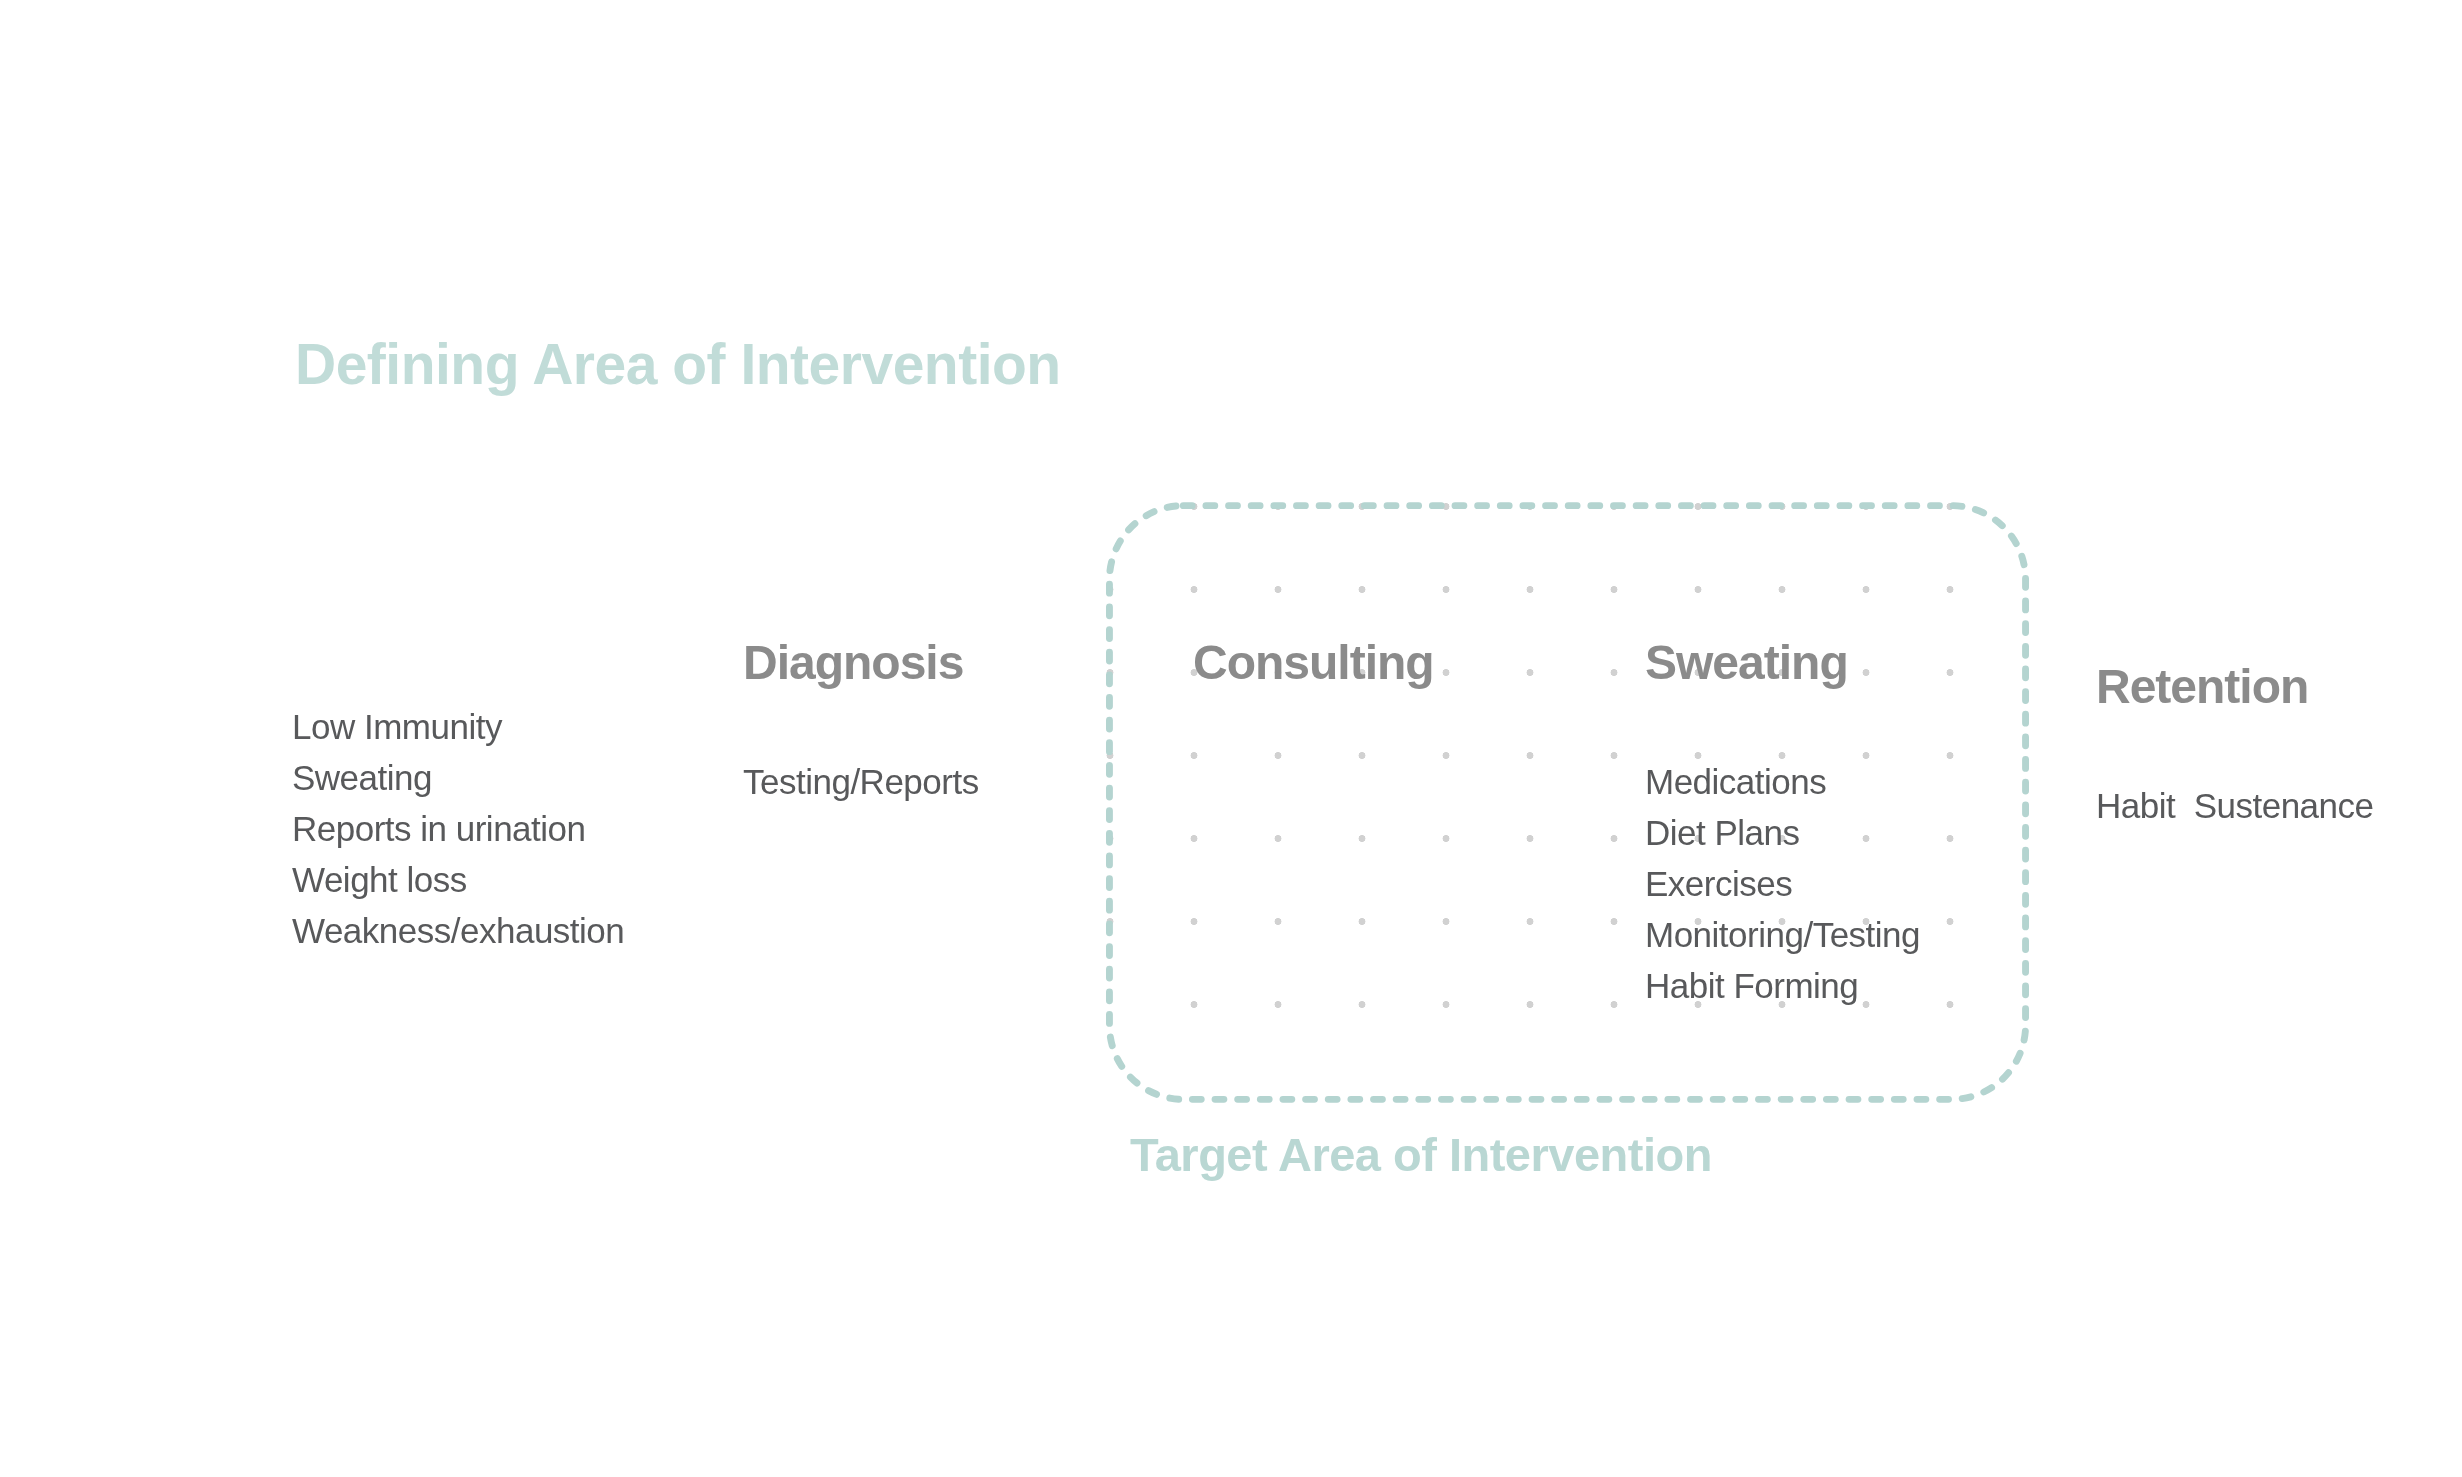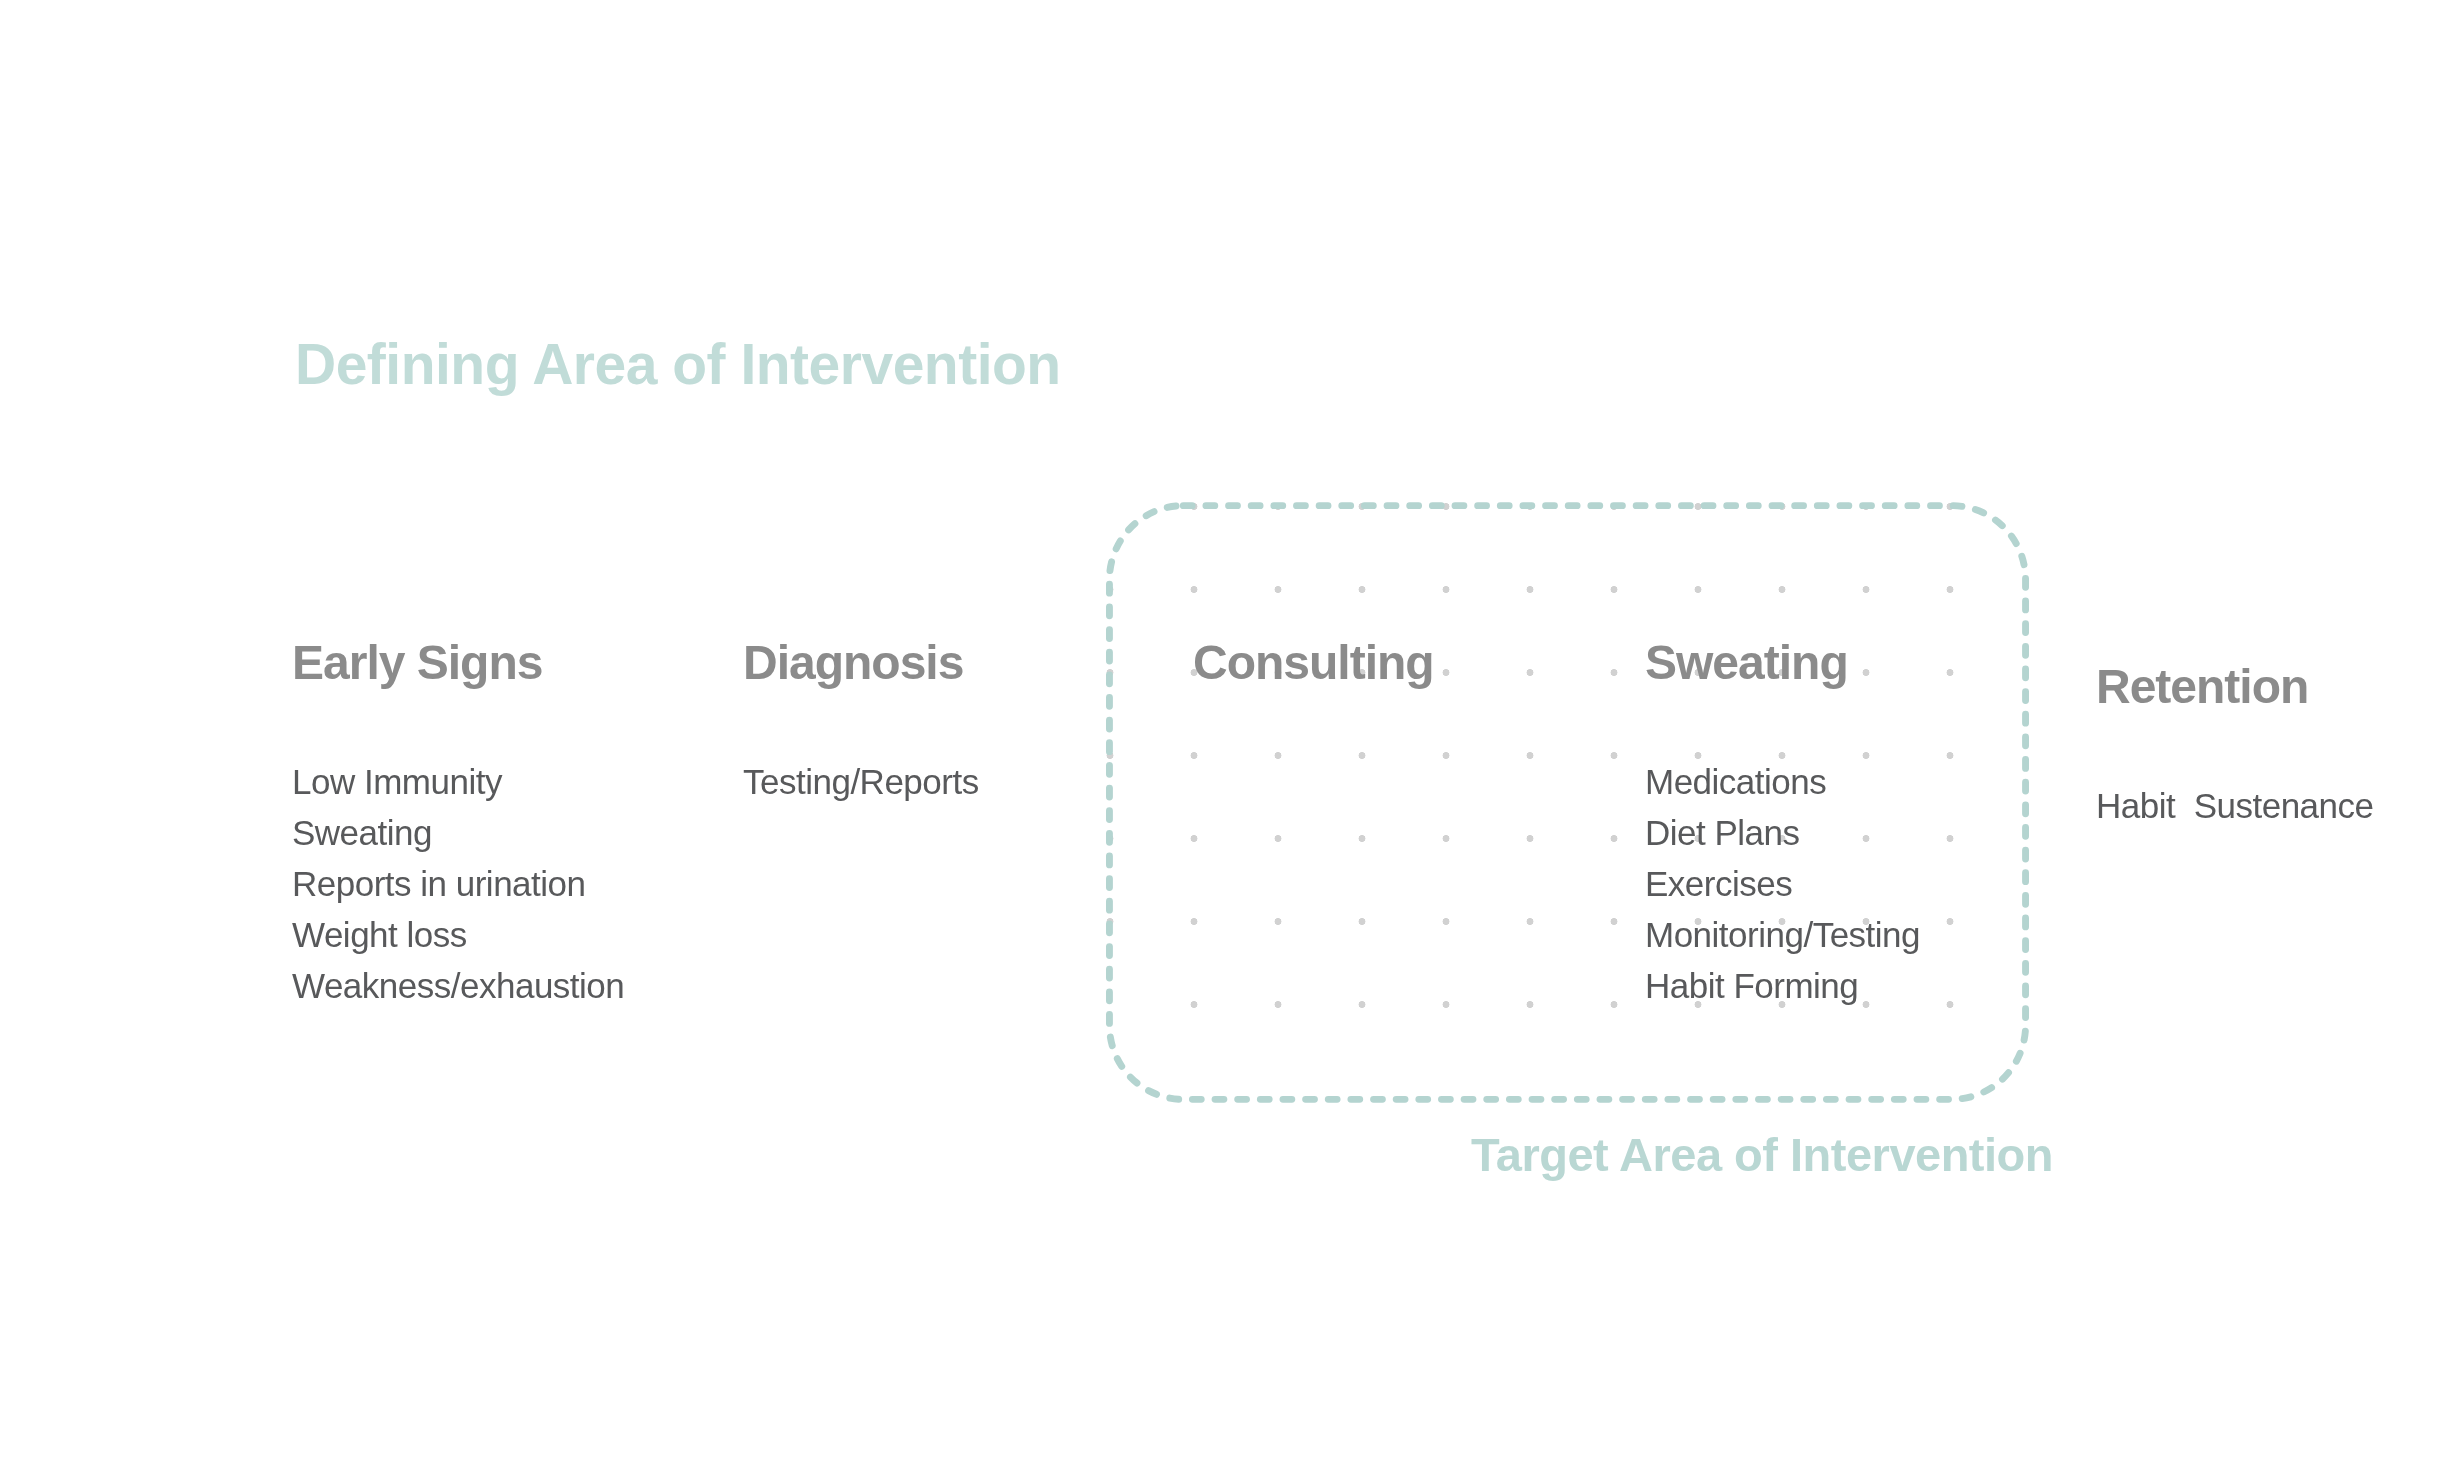--- a/index.html
+++ b/index.html
@@ -57,21 +57,21 @@
     top:0;
     width:923px;
     height:601px;
     overflow:visible;
   }
   .target-caption{
     position:absolute;
     left:1130px;
     top:1127px;
     width:923px;
-    text-align:right;
+    text-align:left;
     font-size:47px;
     font-weight:700;
     letter-spacing:-0.5px;
     color:var(--teal-caption);
     white-space:nowrap;
   }
   
   .column{position:absolute;top:635px;z-index:2;}
   .col-1{left:292px;}
   .col-2{left:743px;}
@@ -105,21 +105,20 @@
   <div class="target-box">
     <div class="dot-grid"></div>
     <svg viewBox="0 0 1875 1220" xmlns="http://www.w3.org/2000/svg">
       <rect x="7" y="7" width="1861" height="1206" rx="150" ry="150" fill="none" stroke="var(--teal-dash)" stroke-width="14" stroke-dasharray="18 28" stroke-linecap="round"></rect>
     </svg>
   </div>
 
   <div class="target-caption">Target Area of Intervention</div>
 
   <div class="column col-1">
-    <div class="col-header">Early Signs</div>
     <div class="col-items">
       <div class="item">Low Immunity</div>
       <div class="item">Sweating</div>
       <div class="item">Reports in urination</div>
       <div class="item">Weight loss</div>
       <div class="item">Weakness/exhaustion</div>
     </div>
   </div>
 
   <div class="column col-2">

